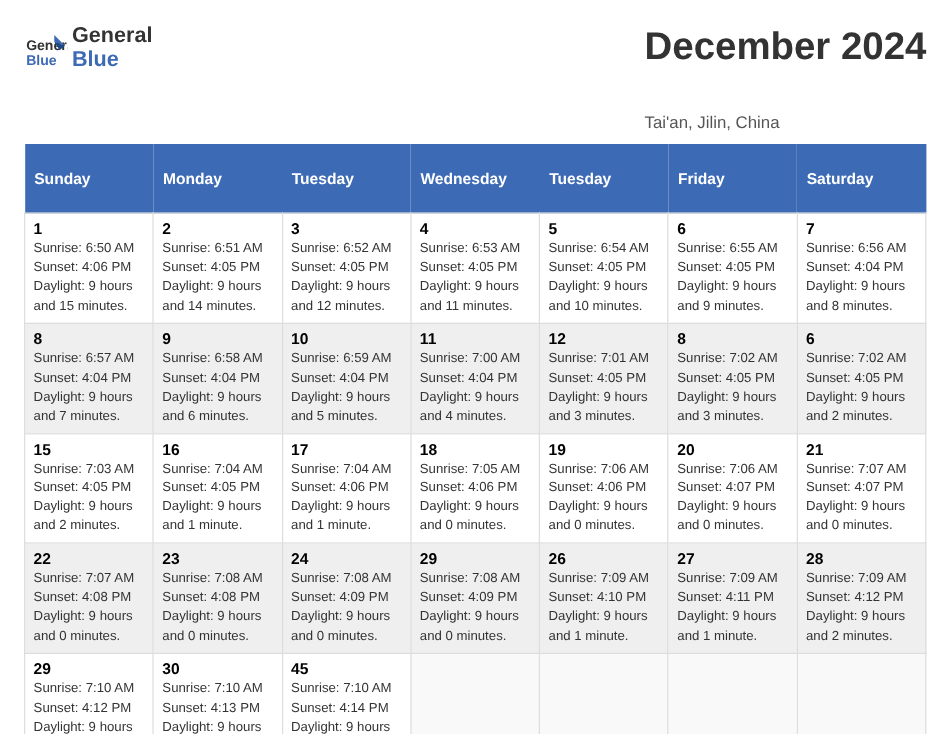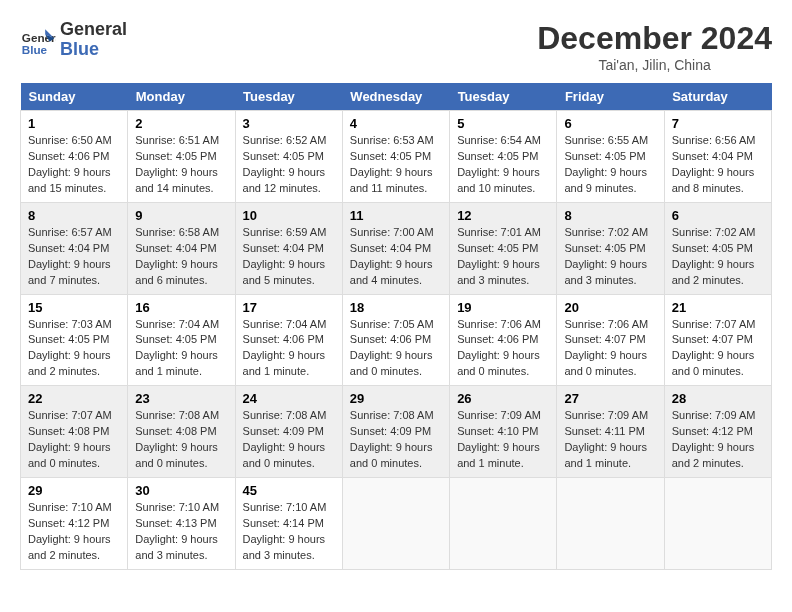--- a/index.html
+++ b/index.html
@@ -25,41 +25,42 @@
       font-weight: bold;
       color: #333;
       line-height: 1.1;
     }
     .logo-icon {
       width: 36px;
       height: 36px;
       margin-right: 4px;
     }
     .title-block {
-      text-align: center;
+      text-align: left;
     }
     .title-block h1 {
       font-size: 32px;
       font-weight: bold;
       color: #333;
     }
     .title-block p {
       font-size: 14px;
       color: #555;
+      margin-top: 37px;
     }
     table {
       width: 100%;
       border-collapse: collapse;
       font-size: 11px;
     }
     thead tr th {
       background-color: #3d6ab5;
       color: #fff;
       text-align: left;
-      padding: 6px 8px;
+      padding: 21px 8px;
       font-size: 13px;
       font-weight: bold;
     }
     tbody tr td {
       border: 1px solid #ddd;
       padding: 5px 7px;
       vertical-align: top;
       width: calc(100% / 7);
       min-height: 80px;
       background: #fff;

